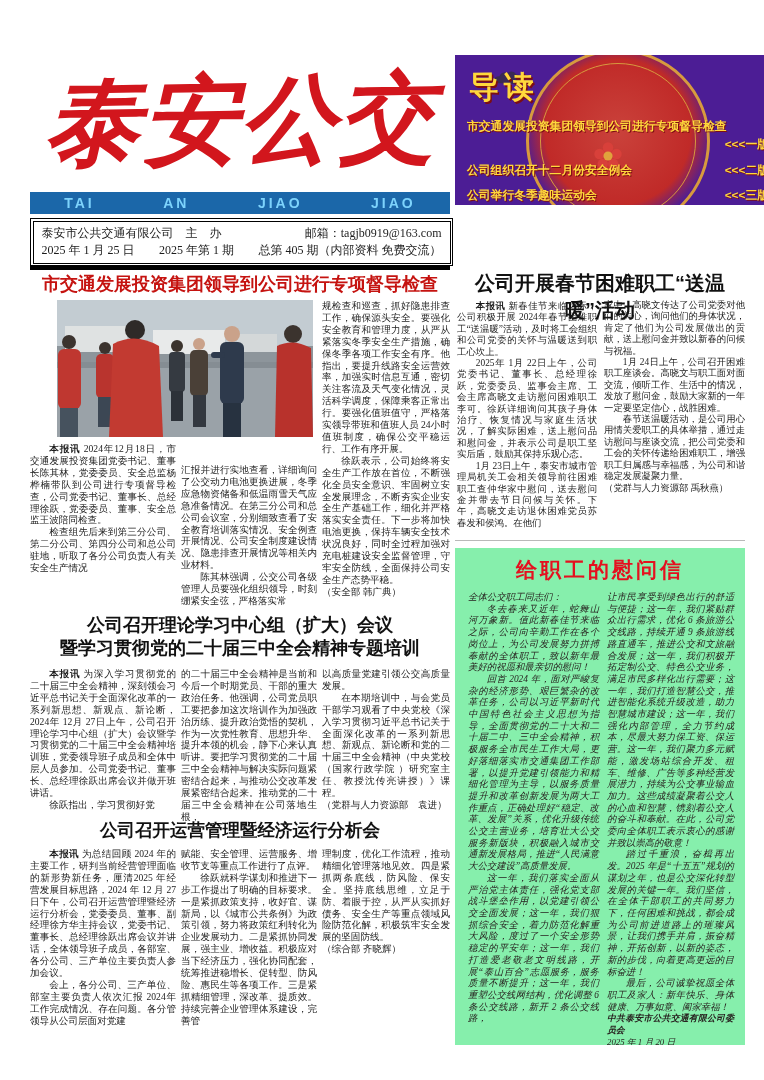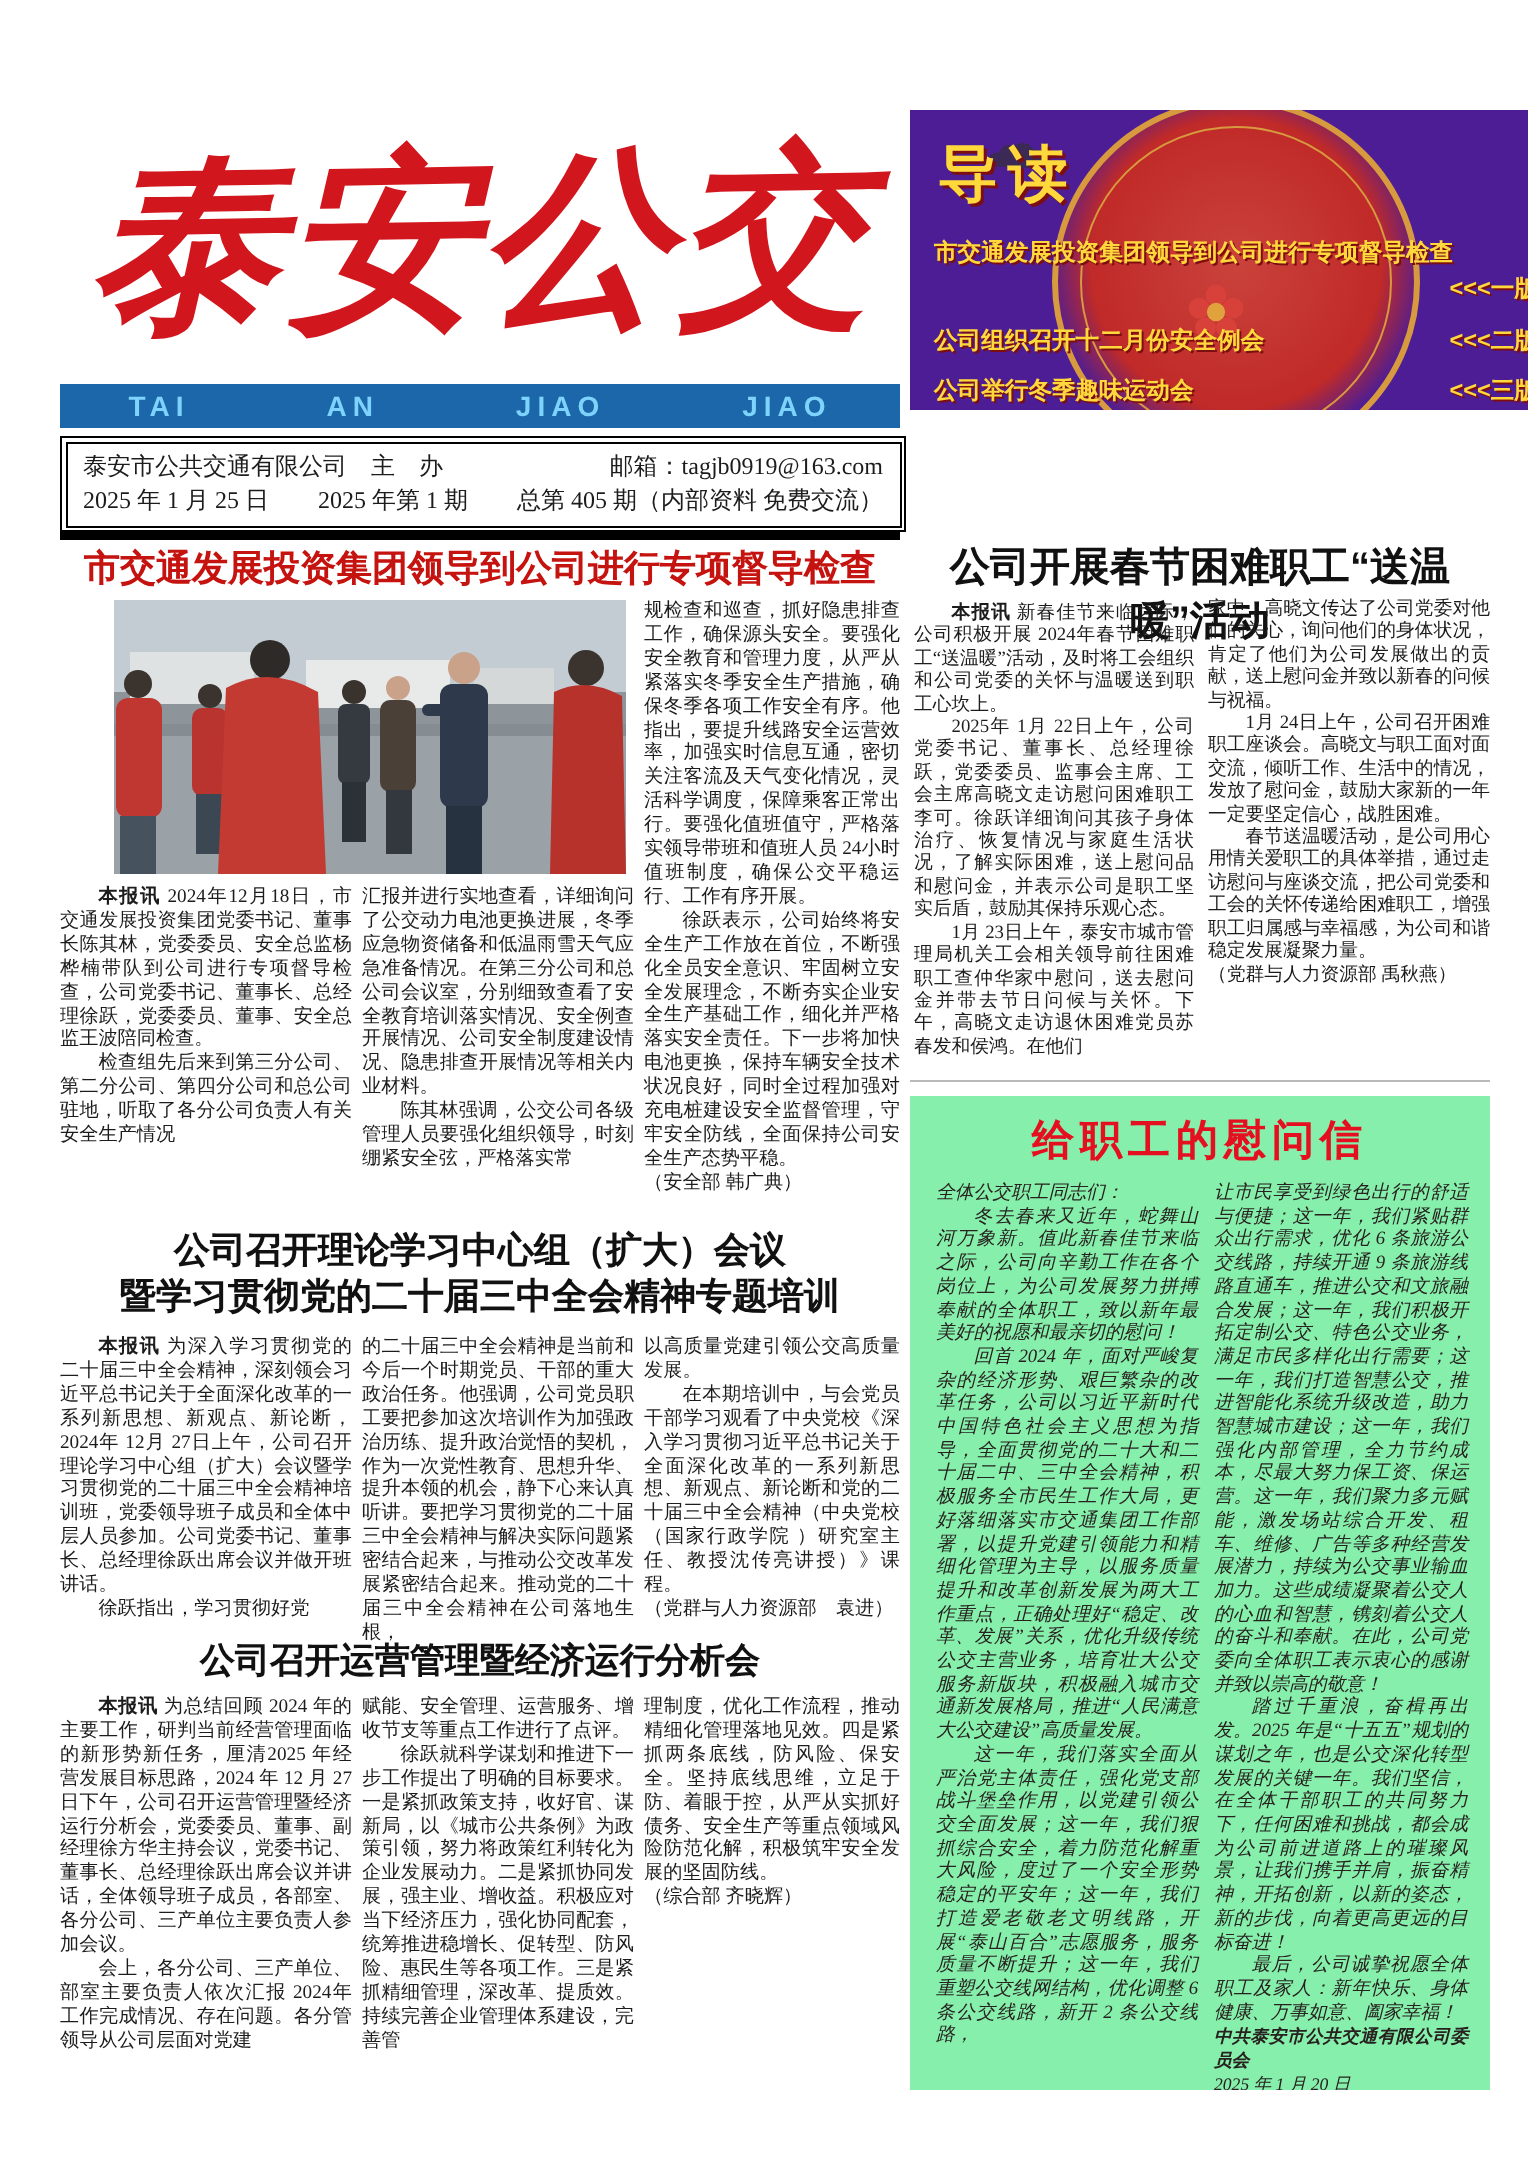--- a/index.html
+++ b/index.html
@@ -170,21 +170,21 @@
 
   <div class="col" style="left:322px;top:300px;width:128px">
     <p class="cont">规检查和巡查，抓好隐患排查工作，确保源头安全。要强化安全教育和管理力度，从严从紧落实冬季安全生产措施，确保冬季各项工作安全有序。他指出，要提升线路安全运营效率，加强实时信息互通，密切关注客流及天气变化情况，灵活科学调度，保障乘客正常出行。要强化值班值守，严格落实领导带班和值班人员 24小时值班制度，确保公交平稳运行、工作有序开展。</p>
     <p>徐跃表示，公司始终将安全生产工作放在首位，不断强化全员安全意识、牢固树立安全发展理念，不断夯实企业安全生产基础工作，细化并严格落实安全责任。下一步将加快电池更换，保持车辆安全技术状况良好，同时全过程加强对充电桩建设安全监督管理，守牢安全防线，全面保持公司安全生产态势平稳。</p>
     <p class="byline">（安全部 韩广典）</p>
   </div>
   <div class="col" style="left:30px;top:443px;width:146px">
     <p><span class="lead">本报讯</span> <span>2024年12月18日，市交通发展投资集团党委书记、董事长陈其林，党委委员、安全总监杨桦楠带队到公司进行专项督导检查，公司党委书记、董事长、总经理徐跃，党委委员、董事、安全总监王波陪同检查。</span></p>
     <p>检查组先后来到第三分公司、第二分公司、第四分公司和总公司驻地，听取了各分公司负责人有关安全生产情况</p>
   </div>
-  <div class="col" style="left:181px;top:443px;width:136px">
+  <div class="col" style="left:181px;top:464px;width:136px">
     <p class="cont">汇报并进行实地查看，详细询问了公交动力电池更换进展，冬季应急物资储备和低温雨雪天气应急准备情况。在第三分公司和总公司会议室，分别细致查看了安全教育培训落实情况、安全例查开展情况、公司安全制度建设情况、隐患排查开展情况等相关内业材料。</p>
     <p>陈其林强调，公交公司各级管理人员要强化组织领导，时刻绷紧安全弦，严格落实常</p>
   </div>
 
   <div class="headline-blk" style="left:30px;top:614px;width:420px;font-size:18px;line-height:23px">
     <div>公司召开理论学习中心组（扩大）会议</div>
     <div>暨学习贯彻党的二十届三中全会精神专题培训</div>
   </div>
   <div class="col" style="left:30px;top:668px;width:146px">
     <p><span class="lead">本报讯</span> <span>为深入学习贯彻党的二十届三中全会精神，深刻领会习近平总书记关于全面深化改革的一系列新思想、新观点、新论断，2024年 12月 27日上午，公司召开理论学习中心组（扩大）会议暨学习贯彻党的二十届三中全会精神培训班，党委领导班子成员和全体中层人员参加。公司党委书记、董事长、总经理徐跃出席会议并做开班讲话。</span></p>

